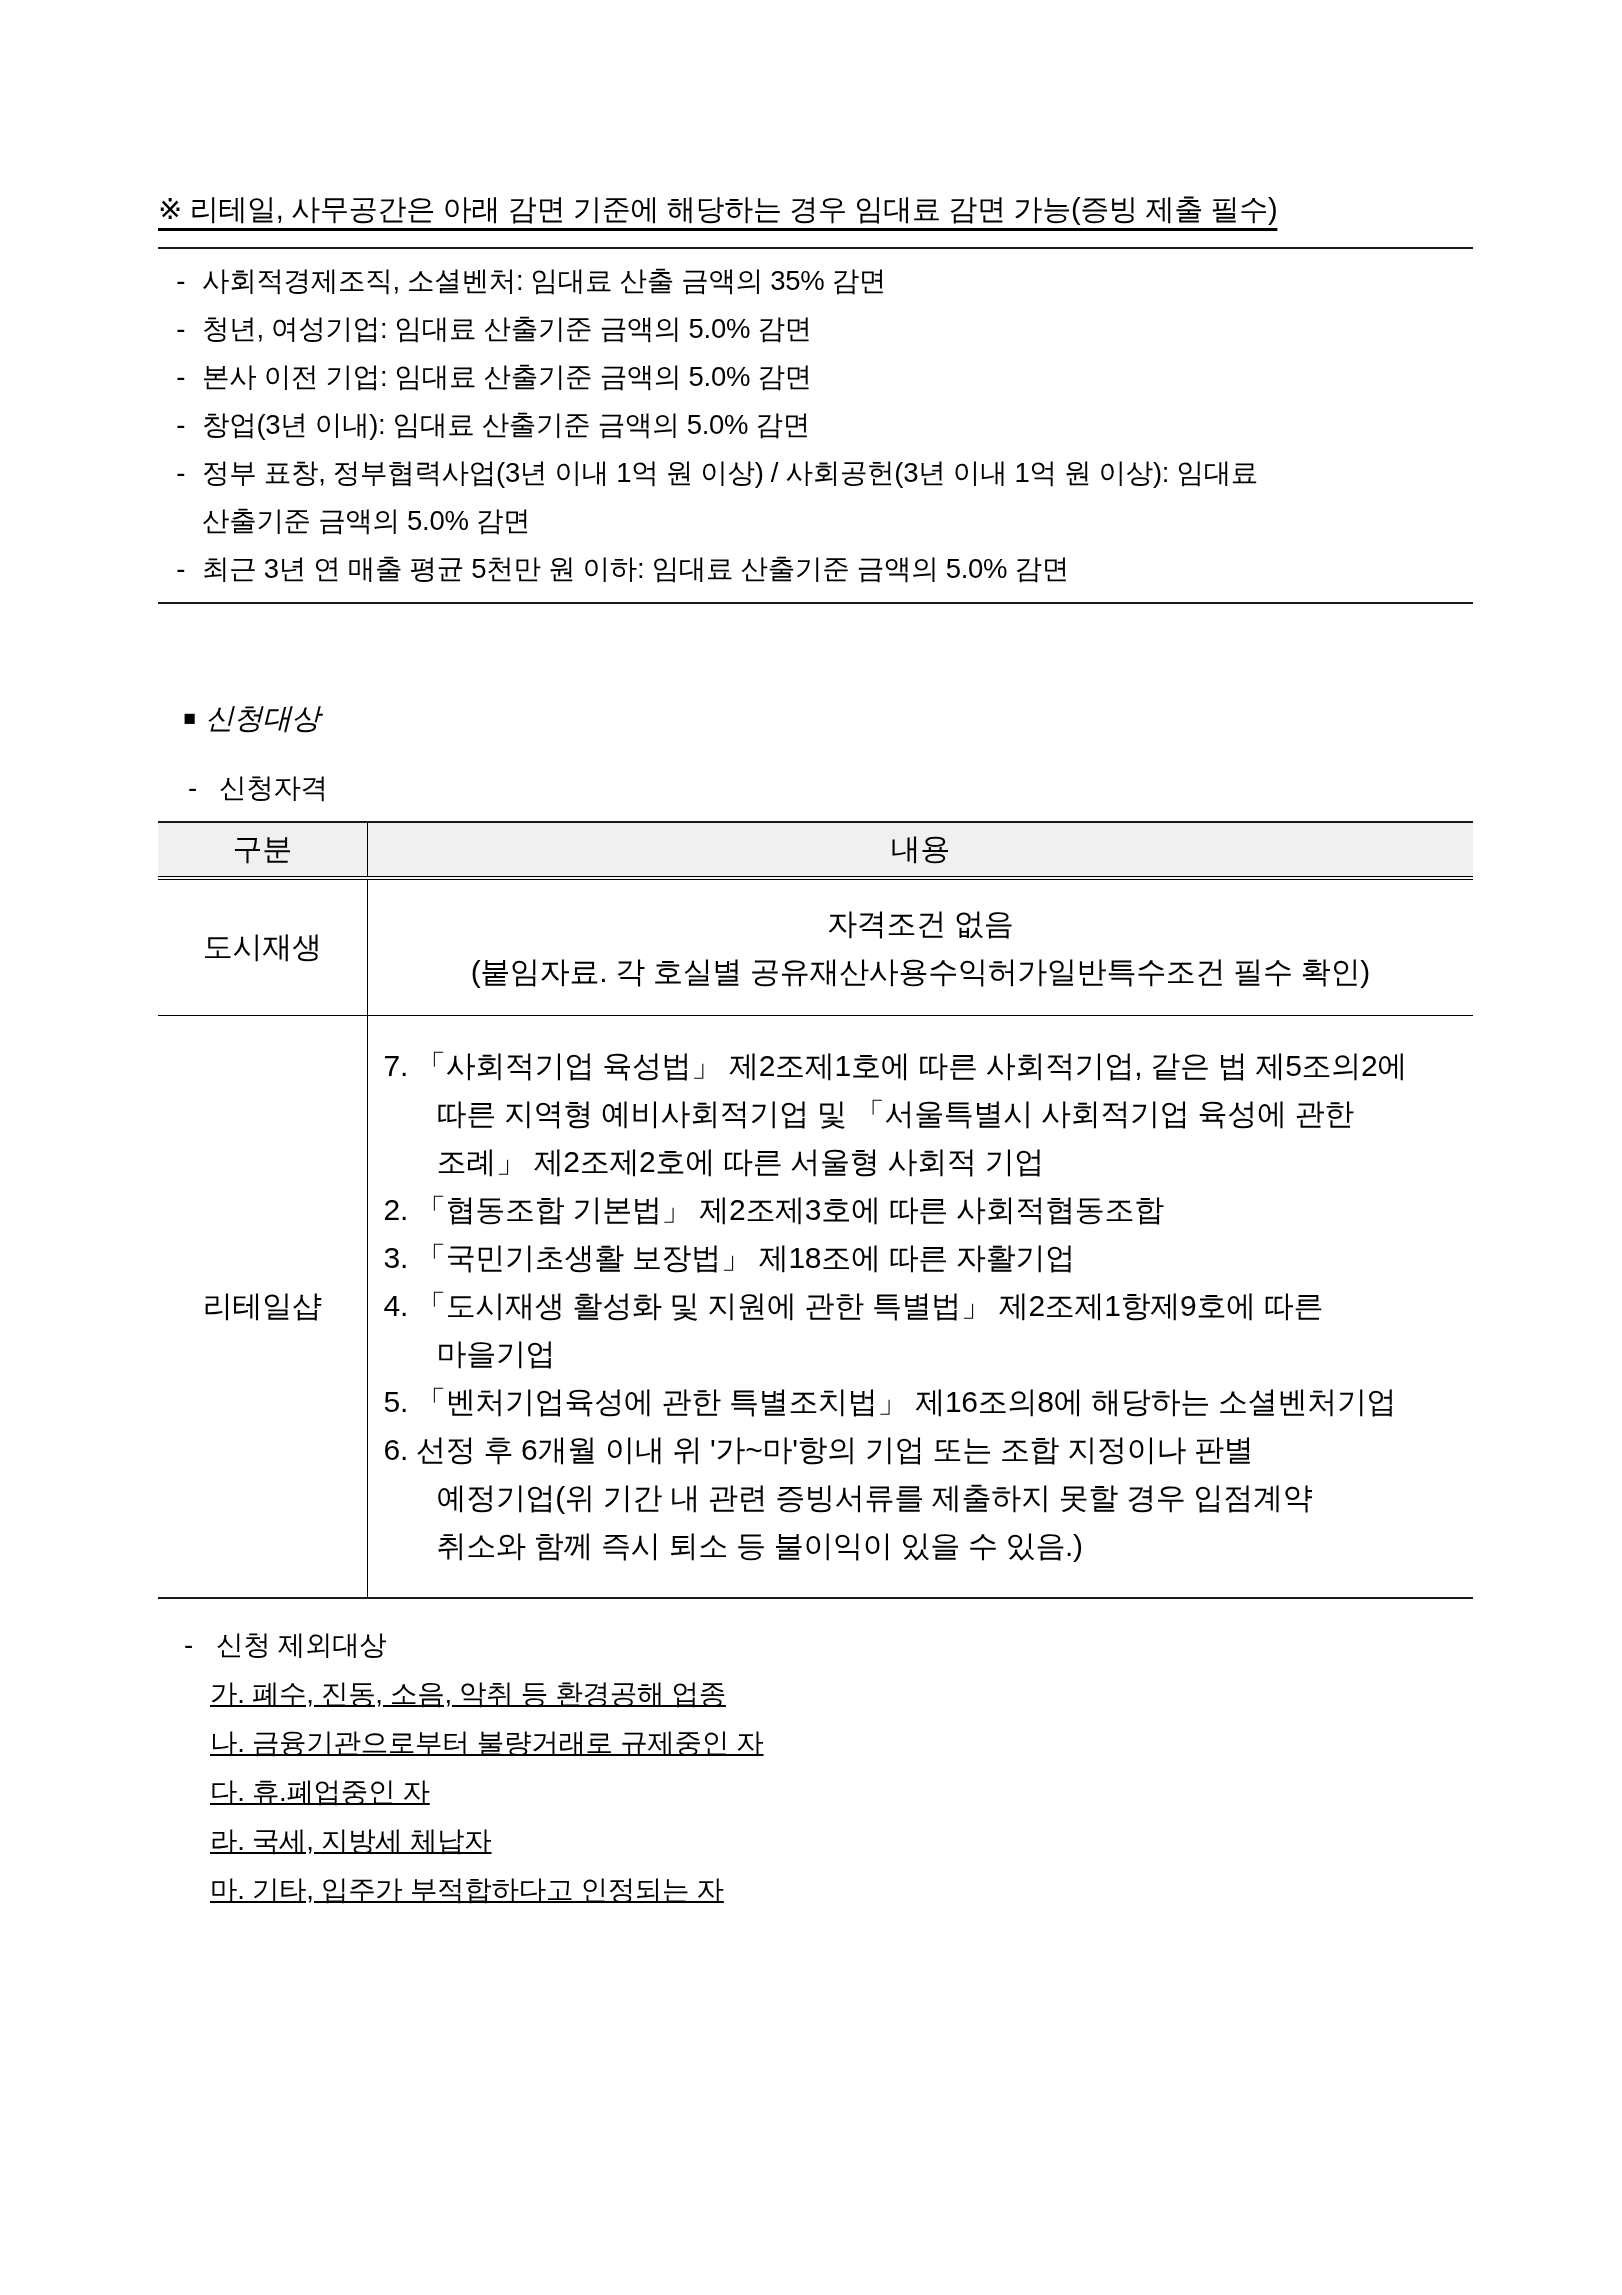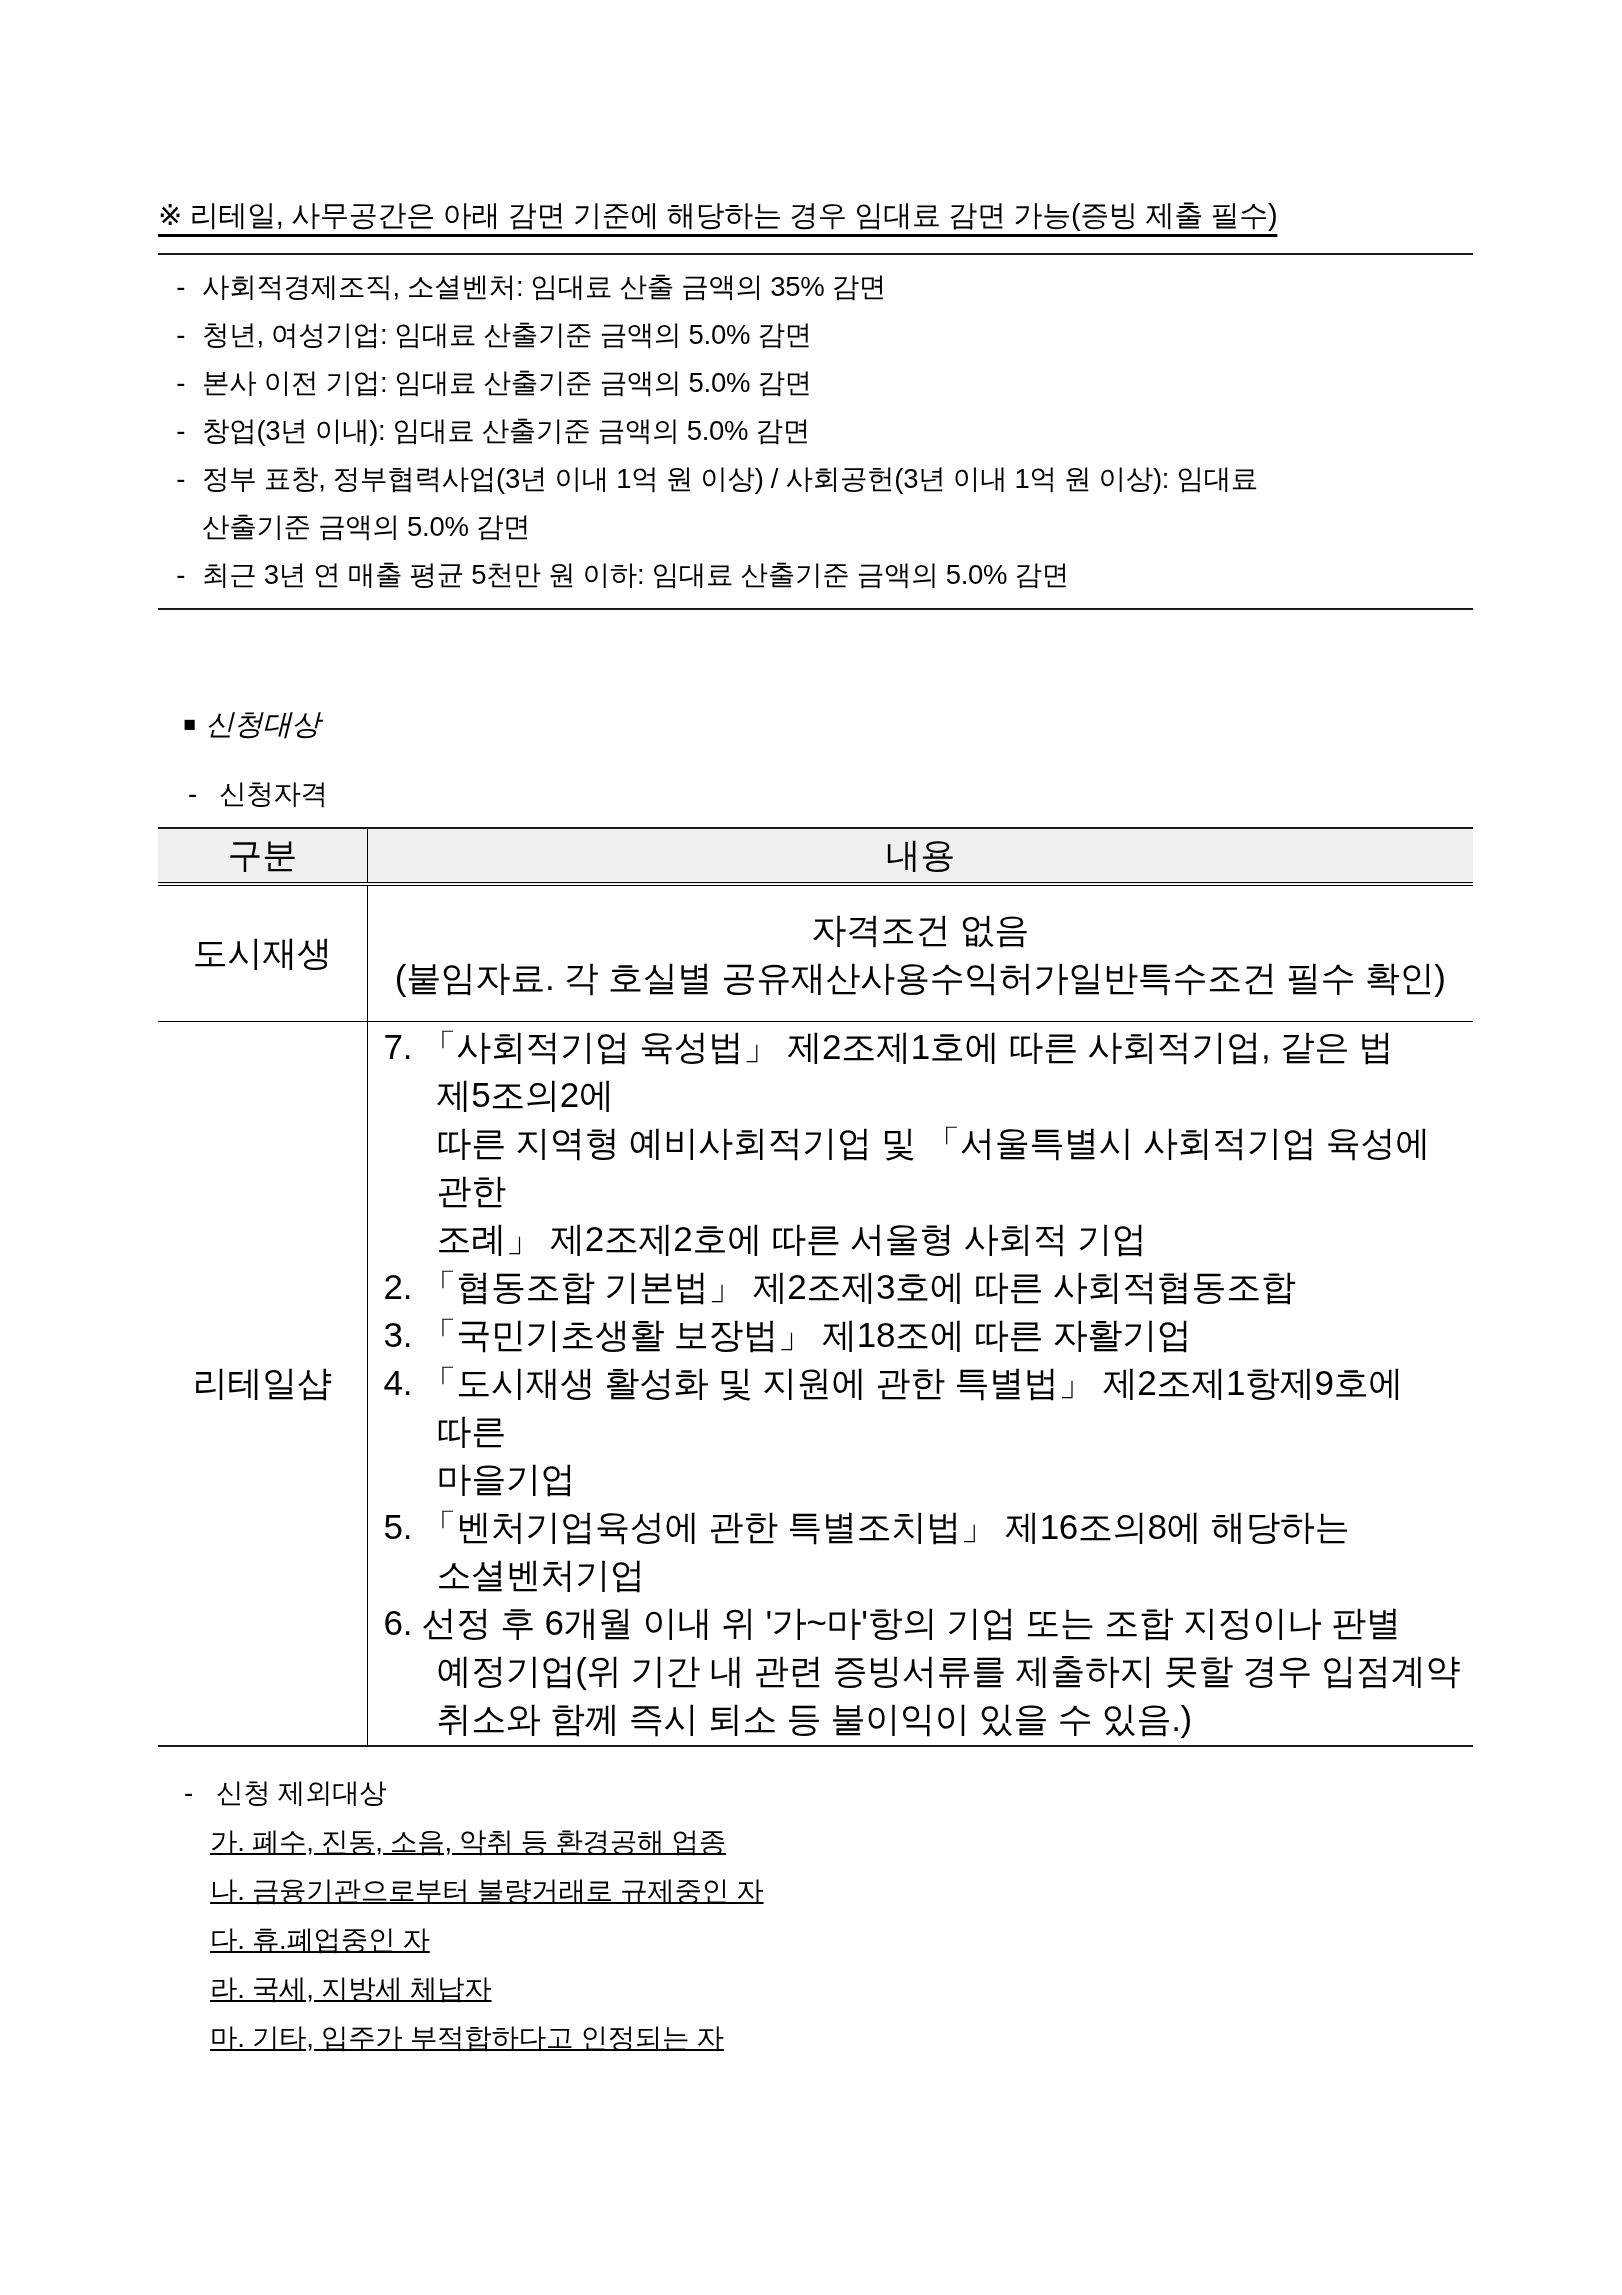--- a/index.html
+++ b/index.html
@@ -5,21 +5,21 @@
   html,body{margin:0;padding:0;background:#888;}
   .page{
     position:relative;
     width:1623px;height:2295px;
     background:#ffffff;
     font-family:"Liberation Sans","DejaVu Sans",sans-serif;
     color:#000;
     letter-spacing:-0.3px;
     overflow:hidden;
   }
-  .doc{position:absolute;left:158px;top:10px;width:1315px;}
+  .doc{position:absolute;left:158px;top:4px;width:1315px;}
 
   
   .note-title{
     margin:186px 0 0 0;
     font-size:29px;line-height:39px;font-weight:400;
   }
   .note-title .u{
     text-decoration:underline;
     text-decoration-thickness:2.6px;
     text-underline-offset:8.5px;
@@ -46,21 +46,21 @@
   .sub-heading{margin-top:21px;font-size:27.5px;line-height:39px;}
   .sub-heading .dash{left:30px;}
   .sub-heading .txt{padding-left:61px;}
 
   
   table.qual{
     margin-top:14.4px;
     width:1315px;
     border-collapse:collapse;
     table-layout:fixed;
-    font-size:35px;
+    font-size:30px;
   }
   table.qual col.c1{width:209px;}
   table.qual th{
     background:#f0f0f0;
     border-top:2px solid #1a1a1a;
     border-bottom:4.6px double #000;
     height:51px;
     font-weight:400;
     text-align:center;vertical-align:middle;
   }

